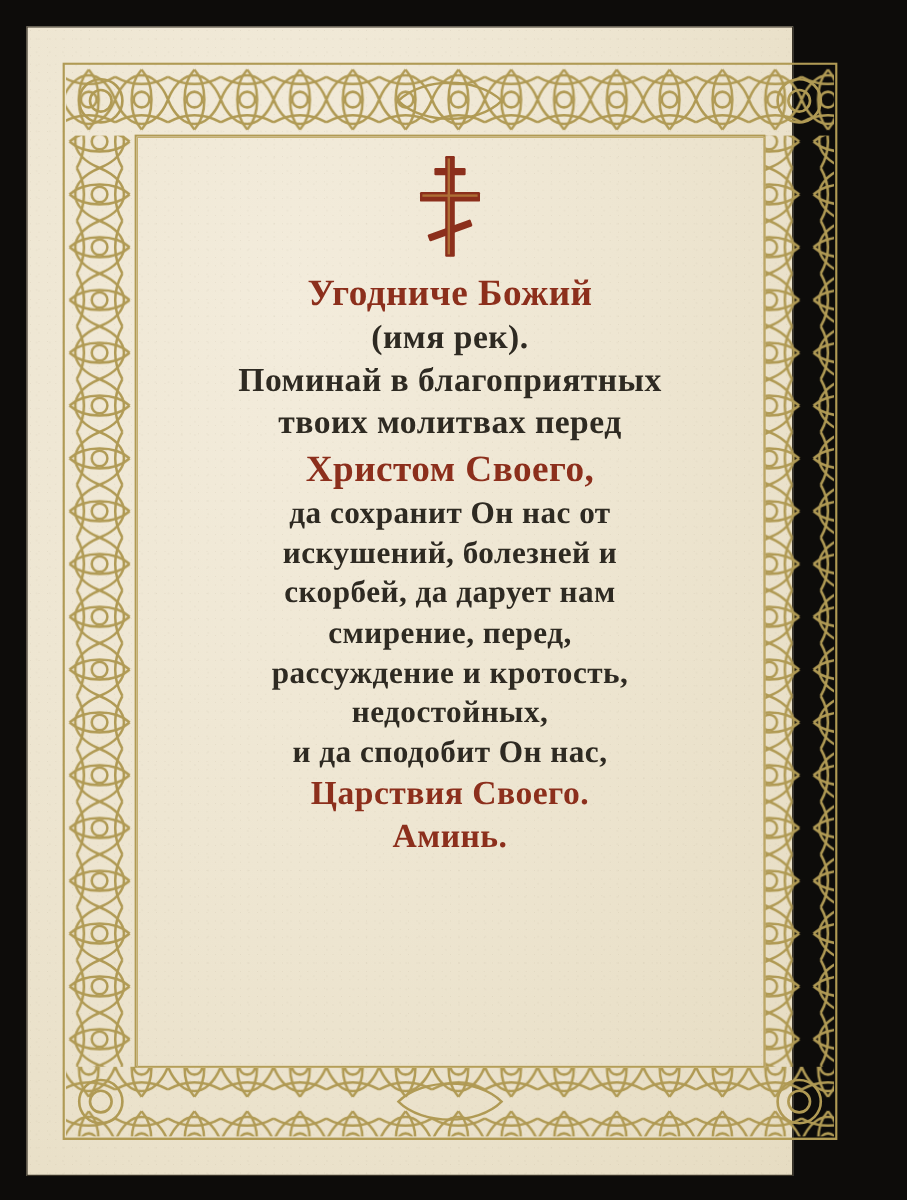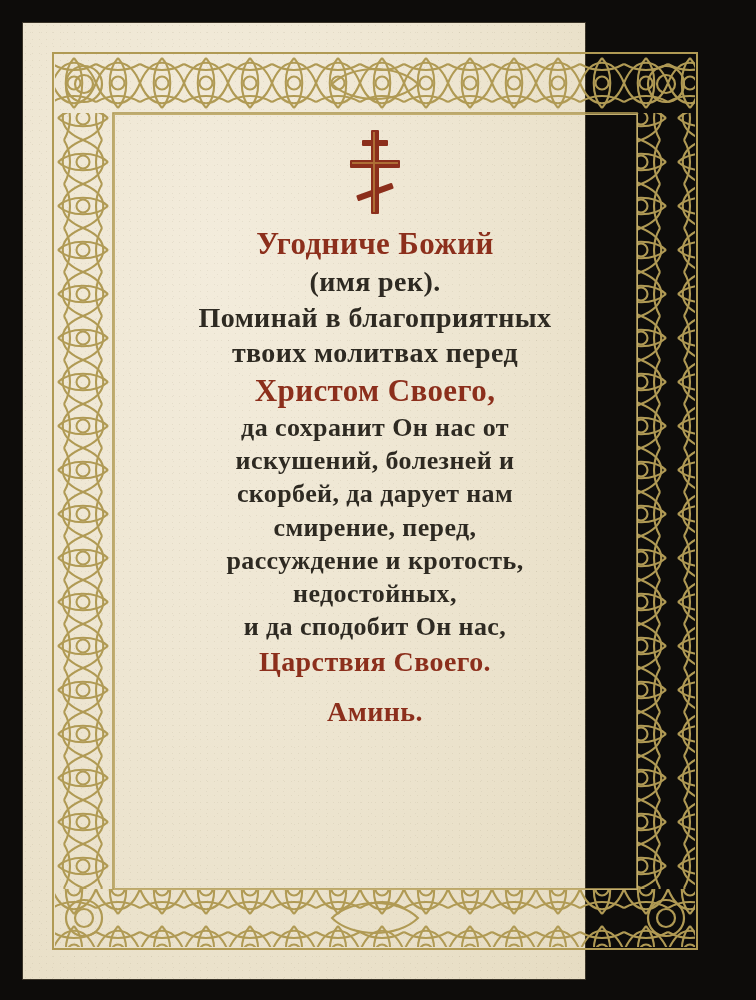--- a/index.html
+++ b/index.html
@@ -19,21 +19,21 @@
     width: 756px;
     height: 1000px;
     background: #0d0c0a;
   }
 
   
   #card {
     position: absolute;
     left: 22px;
     top: 22px;
-    width: 564px;
+    width: 639px;
     height: 958px;
     background:
       radial-gradient(ellipse at 35% 25%, #f3ecdc 0%, #eee6d2 45%, #e6dcc2 100%);
     box-shadow: 0 0 0 1px #3a3428 inset;
   }
 
   
   #paper-texture {
     position: absolute;
     inset: 0;
@@ -92,21 +92,21 @@
     white-space: pre;
   }
   .line.big   { font-size: 31px; }
   .line.mid   { font-size: 28px; font-family: Liberation Serif, serif; }
   .line.small { font-size: 26px; }
 
   .dark { color: #2e2a22; }
   .red  { color: #8c2f1c; }
 
   #amin {
-    margin-top: 14px;
+    margin-top: 0;
   }
 </style>
 </head>
 <body>
 
 <div id="page">
 
   <div id="card">
 
     <div id="paper-texture"></div>

